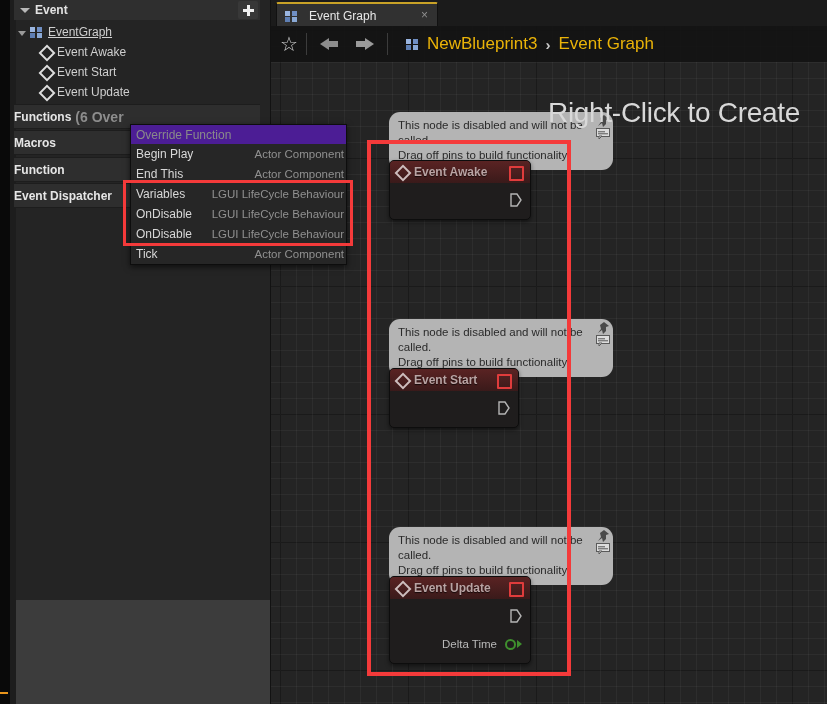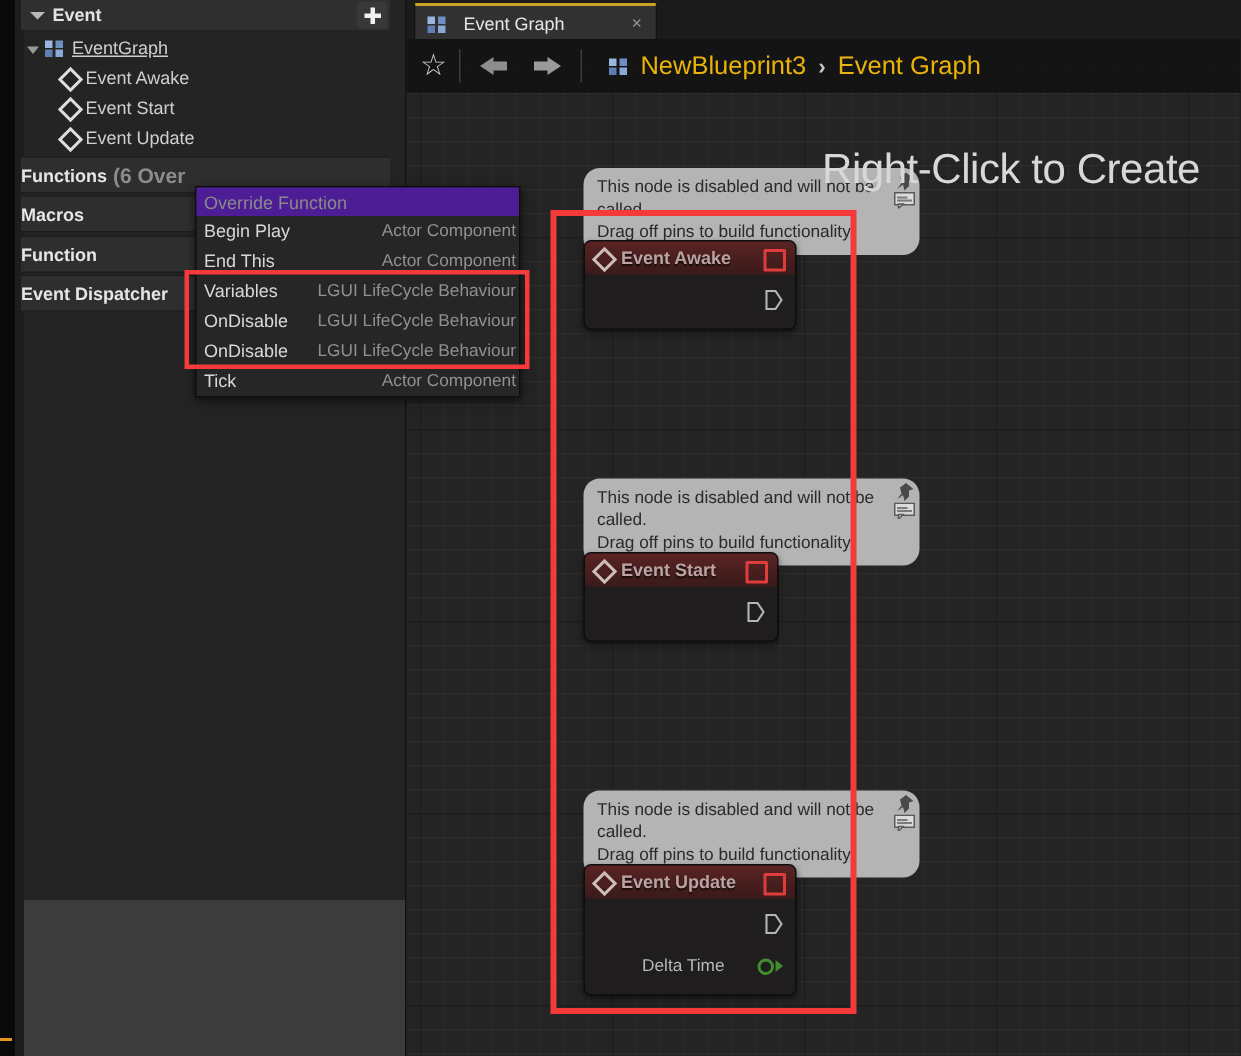--- a/index.html
+++ b/index.html
@@ -141,21 +141,21 @@
   .node-title{font-size:12px;font-weight:bold;color:#b9a3a3;margin-left:5px;
       text-shadow:0 1px 1px rgba(0,0,0,.7);}
   .nd-diamond{width:13px;height:13px;position:relative;}
   .nd-diamond:before{content:"";position:absolute;left:1px;top:1px;width:8px;height:8px;
       border:2px solid #cdbdbd;transform:rotate(45deg);}
   .disabled-box{position:absolute;right:6px;top:5px;width:11px;height:11px;
       border:2px solid #e03c3c;border-radius:1px;}
   .node-body{position:relative;}
   .exec-pin{position:absolute;width:12px;height:14px;}
   .pin-row{position:absolute;right:8px;display:flex;align-items:center;}
-  .pin-label{font-size:11.5px;color:#b8b8b8;margin-right:22px;}
+  .pin-label{font-size:11.5px;color:#b8b8b8;margin-right:8px;}
   .circle-pin{width:11px;height:11px;border:2px solid #3f8f2e;border-radius:50%;box-sizing:border-box;}
   .circle-arrow{width:0;height:0;border-top:4px solid transparent;border-bottom:4px solid transparent;
       border-left:5px solid #3f8f2e;margin-left:1px;}
 
   
   .red-rect{position:absolute;left:367px;top:140px;width:204px;height:536px;
       border:4px solid #f43a3a;z-index:55;pointer-events:none;box-sizing:border-box;}
 
   
   .bl-panel{position:absolute;left:16px;top:600px;width:254px;height:104px;background:#3c3c3c;}

